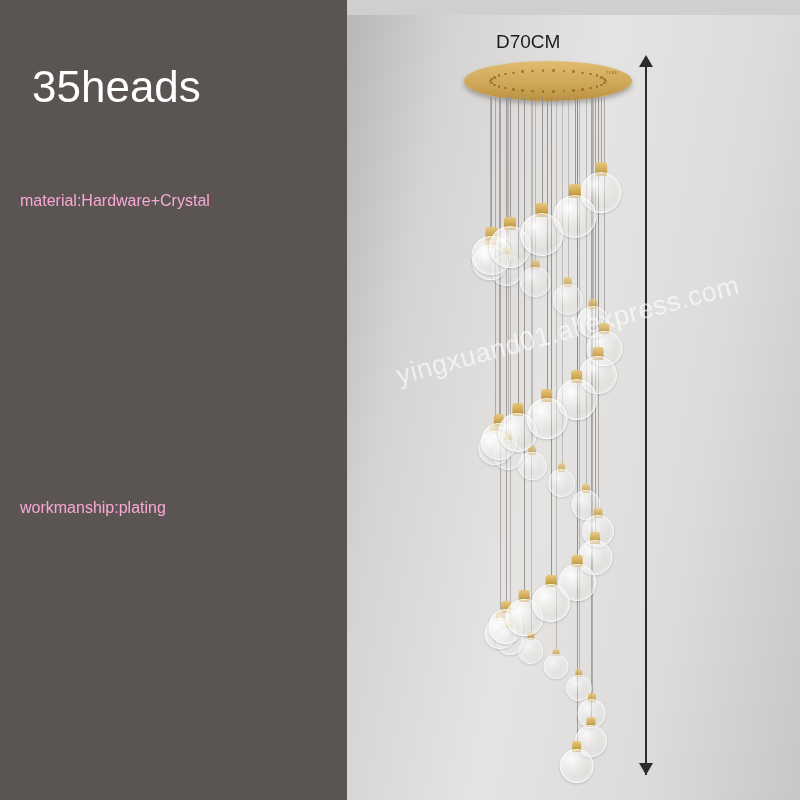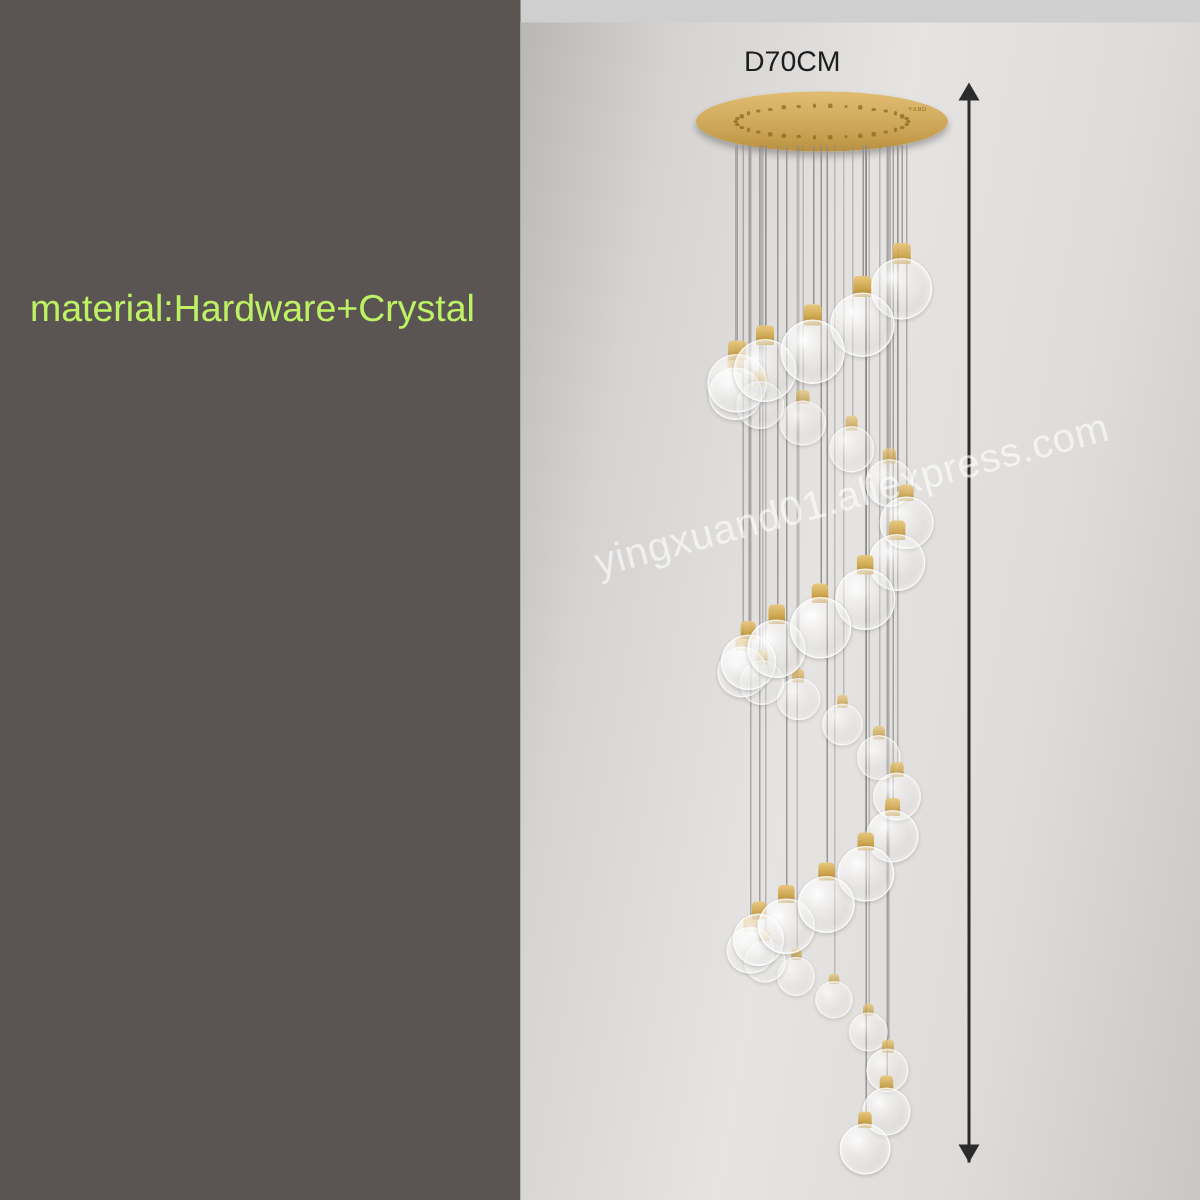--- a/index.html
+++ b/index.html
@@ -37,23 +37,23 @@
     top: 62px;
     font-size: 44px;
     font-weight: 400;
     letter-spacing: 0px;
     color: #ffffff;
     white-space: nowrap;
   }
   .spec {
     position: absolute;
     left: 20px;
-    font-size: 25px;
+    font-size: 16px;
     font-weight: 400;
-    color: #bef264;
+    color: #f9a8d4;
     white-space: nowrap;
   }
   .spec-0 { top: 192px; }
   .spec-1 { top: 290px; }
   .spec-2 { top: 388px; }
   .spec-3 { top: 499px; }
   .spec-4 { top: 640px; }
 
   
   .product-area {
@@ -178,21 +178,23 @@
     pointer-events: none;
     letter-spacing: 0.5px;
   }
 </style>
 </head>
 <body>
 
 <div class="page">
 
   <div class="left-panel">
+    <div class="heads-title">35heads</div>
     <div class="spec spec-0">material:Hardware+Crystal</div>
+    <div class="spec spec-3">workmanship:plating</div>
   </div>
 
   <div class="product-area">
 
     <div class="dim-top-label">D70CM</div>
 
     <div class="measure-line"></div>
     <div class="arrow-up"></div>
     <div class="arrow-down"></div>
 

